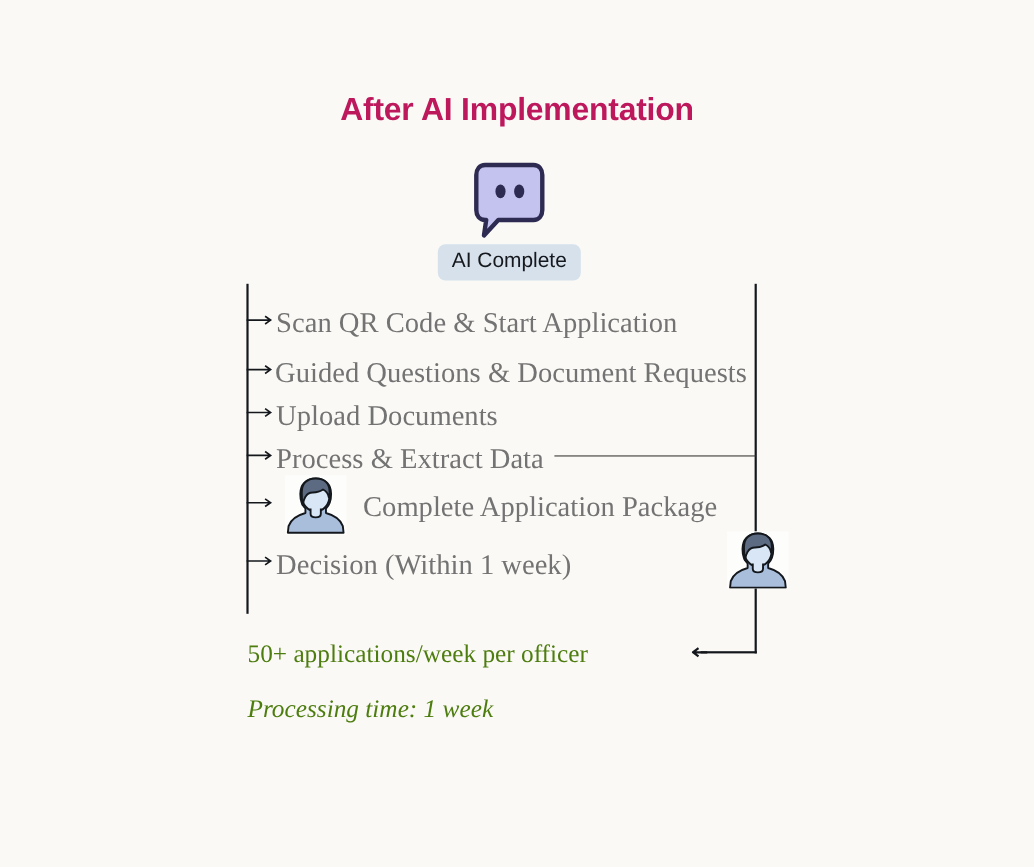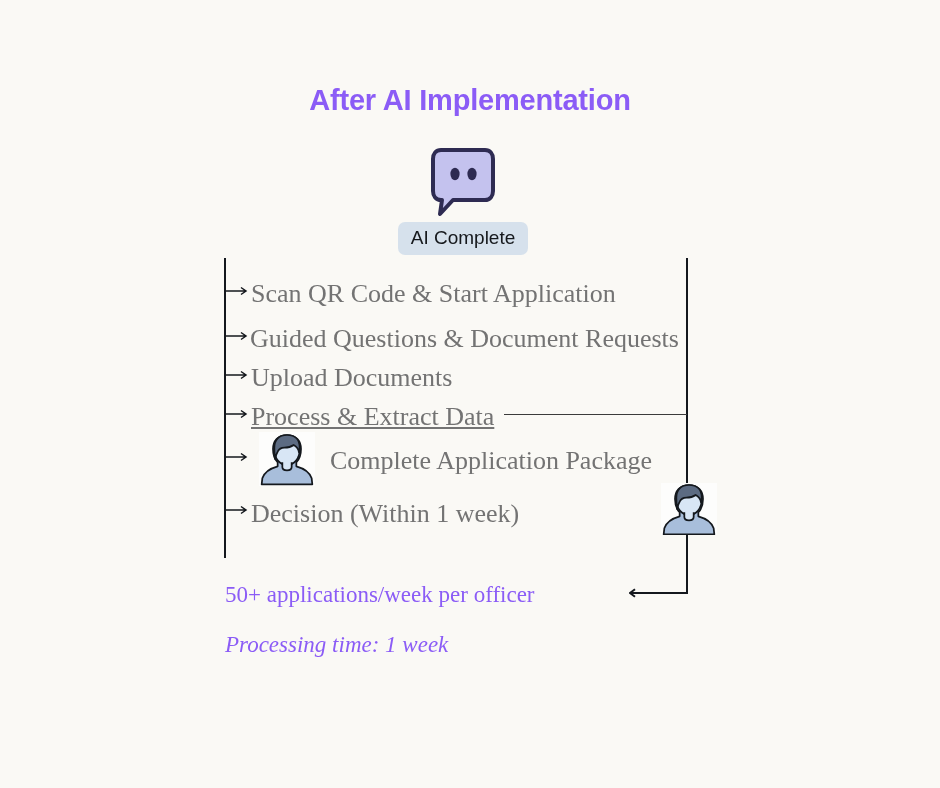--- a/index.html
+++ b/index.html
@@ -23,21 +23,21 @@
   .title {
     position: absolute;
     left: 0;
     top: 84px;
     width: 940px;
     text-align: center;
     font-family: "Liberation Sans", sans-serif;
     font-weight: bold;
     font-size: 29px;
     letter-spacing: -0.2px;
-    color: #8b5cf6;
+    color: #be185d;
   }
 
   
   .actor {
     position: absolute;
     top: 134px;
     width: 180px;
     text-align: center;
   }
   .actor-art {
@@ -82,21 +82,21 @@
   .hline {
     position: absolute;
     height: 1px;
     background: #3b3b3b;
   }
 
   
   .note {
     position: absolute;
     font-size: 23px;
-    color: #8b5cf6;
+    color: #4d7c0f;
     white-space: nowrap;
     line-height: 1;
   }
 
   
   .avatar-tile {
     position: absolute;
     background: #fdfdfc;
   }
 </style>
@@ -154,21 +154,21 @@
     <svg width="26" height="10" viewBox="0 0 26 10">
         <path d="M0 5 H22 M17 1.5 L22 5 L17 8.5" fill="none" stroke="#14181d" stroke-width="1.5"></path>
       </svg>
   </div>
 
   <div class="hline" style="left:504px; top:414px; width:183px;"></div>
 
   <div class="msg" style="left:251px; top:281px;">Scan QR Code &amp; Start Application</div>
   <div class="msg" style="left:250px; top:326px;">Guided Questions &amp; Document Requests</div>
   <div class="msg" style="left:251px; top:365px;">Upload Documents</div>
-  <div class="msg" style="left:251px; top:404px;text-decoration:underline;">Process &amp; Extract Data</div>
+  <div class="msg" style="left:251px; top:404px;">Process &amp; Extract Data</div>
   <div class="msg" style="left:330px; top:448px;">Complete Application Package</div>
   <div class="msg" style="left:251px; top:501px;">Decision (Within 1 week)</div>
 
   <div class="avatar-tile" style="left:259px; top:432px; width:56px; height:54px;">
     <svg width="56" height="54" viewBox="0 0 84 88" preserveAspectRatio="xMidYMid slice">
       <path d="M42 8c-14 0-21 9-21 21 0 9 3 16 7 20l0 6c-11 3-20 9-23 18l-1 9 76 0 -1-9c-3-9-12-15-23-18l0-6c4-4 7-11 7-20 0-12-7-21-21-21z" fill="#a8bedb" stroke="#14181d" stroke-width="2.6" stroke-linejoin="round"></path>
       <path d="M42 10c-12 0-19 8-19 20 0 13 8 23 19 23 11 0 19-10 19-23 0-12-7-20-19-20z" fill="#d8e6f5" stroke="#14181d" stroke-width="2.6"></path>
       <path d="M23 27c0-12 7-19 19-19 12 0 19 7 19 19 0 2-0.4 5-1 7 -1-6-4-9-8-11 -4 3-9 4-14 4 -5 0-8 2-10 6 -2 3-3 7-4 11 -0.7-6-1-13-1-17z" fill="#5c6b82" stroke="#14181d" stroke-width="2.6" stroke-linejoin="round"></path>
       <path d="M35 49l0 7c0 3 3 5 7 5 4 0 7-2 7-5l0-7" fill="#d8e6f5" stroke="#14181d" stroke-width="2.6" stroke-linejoin="round"></path>
     </svg>

